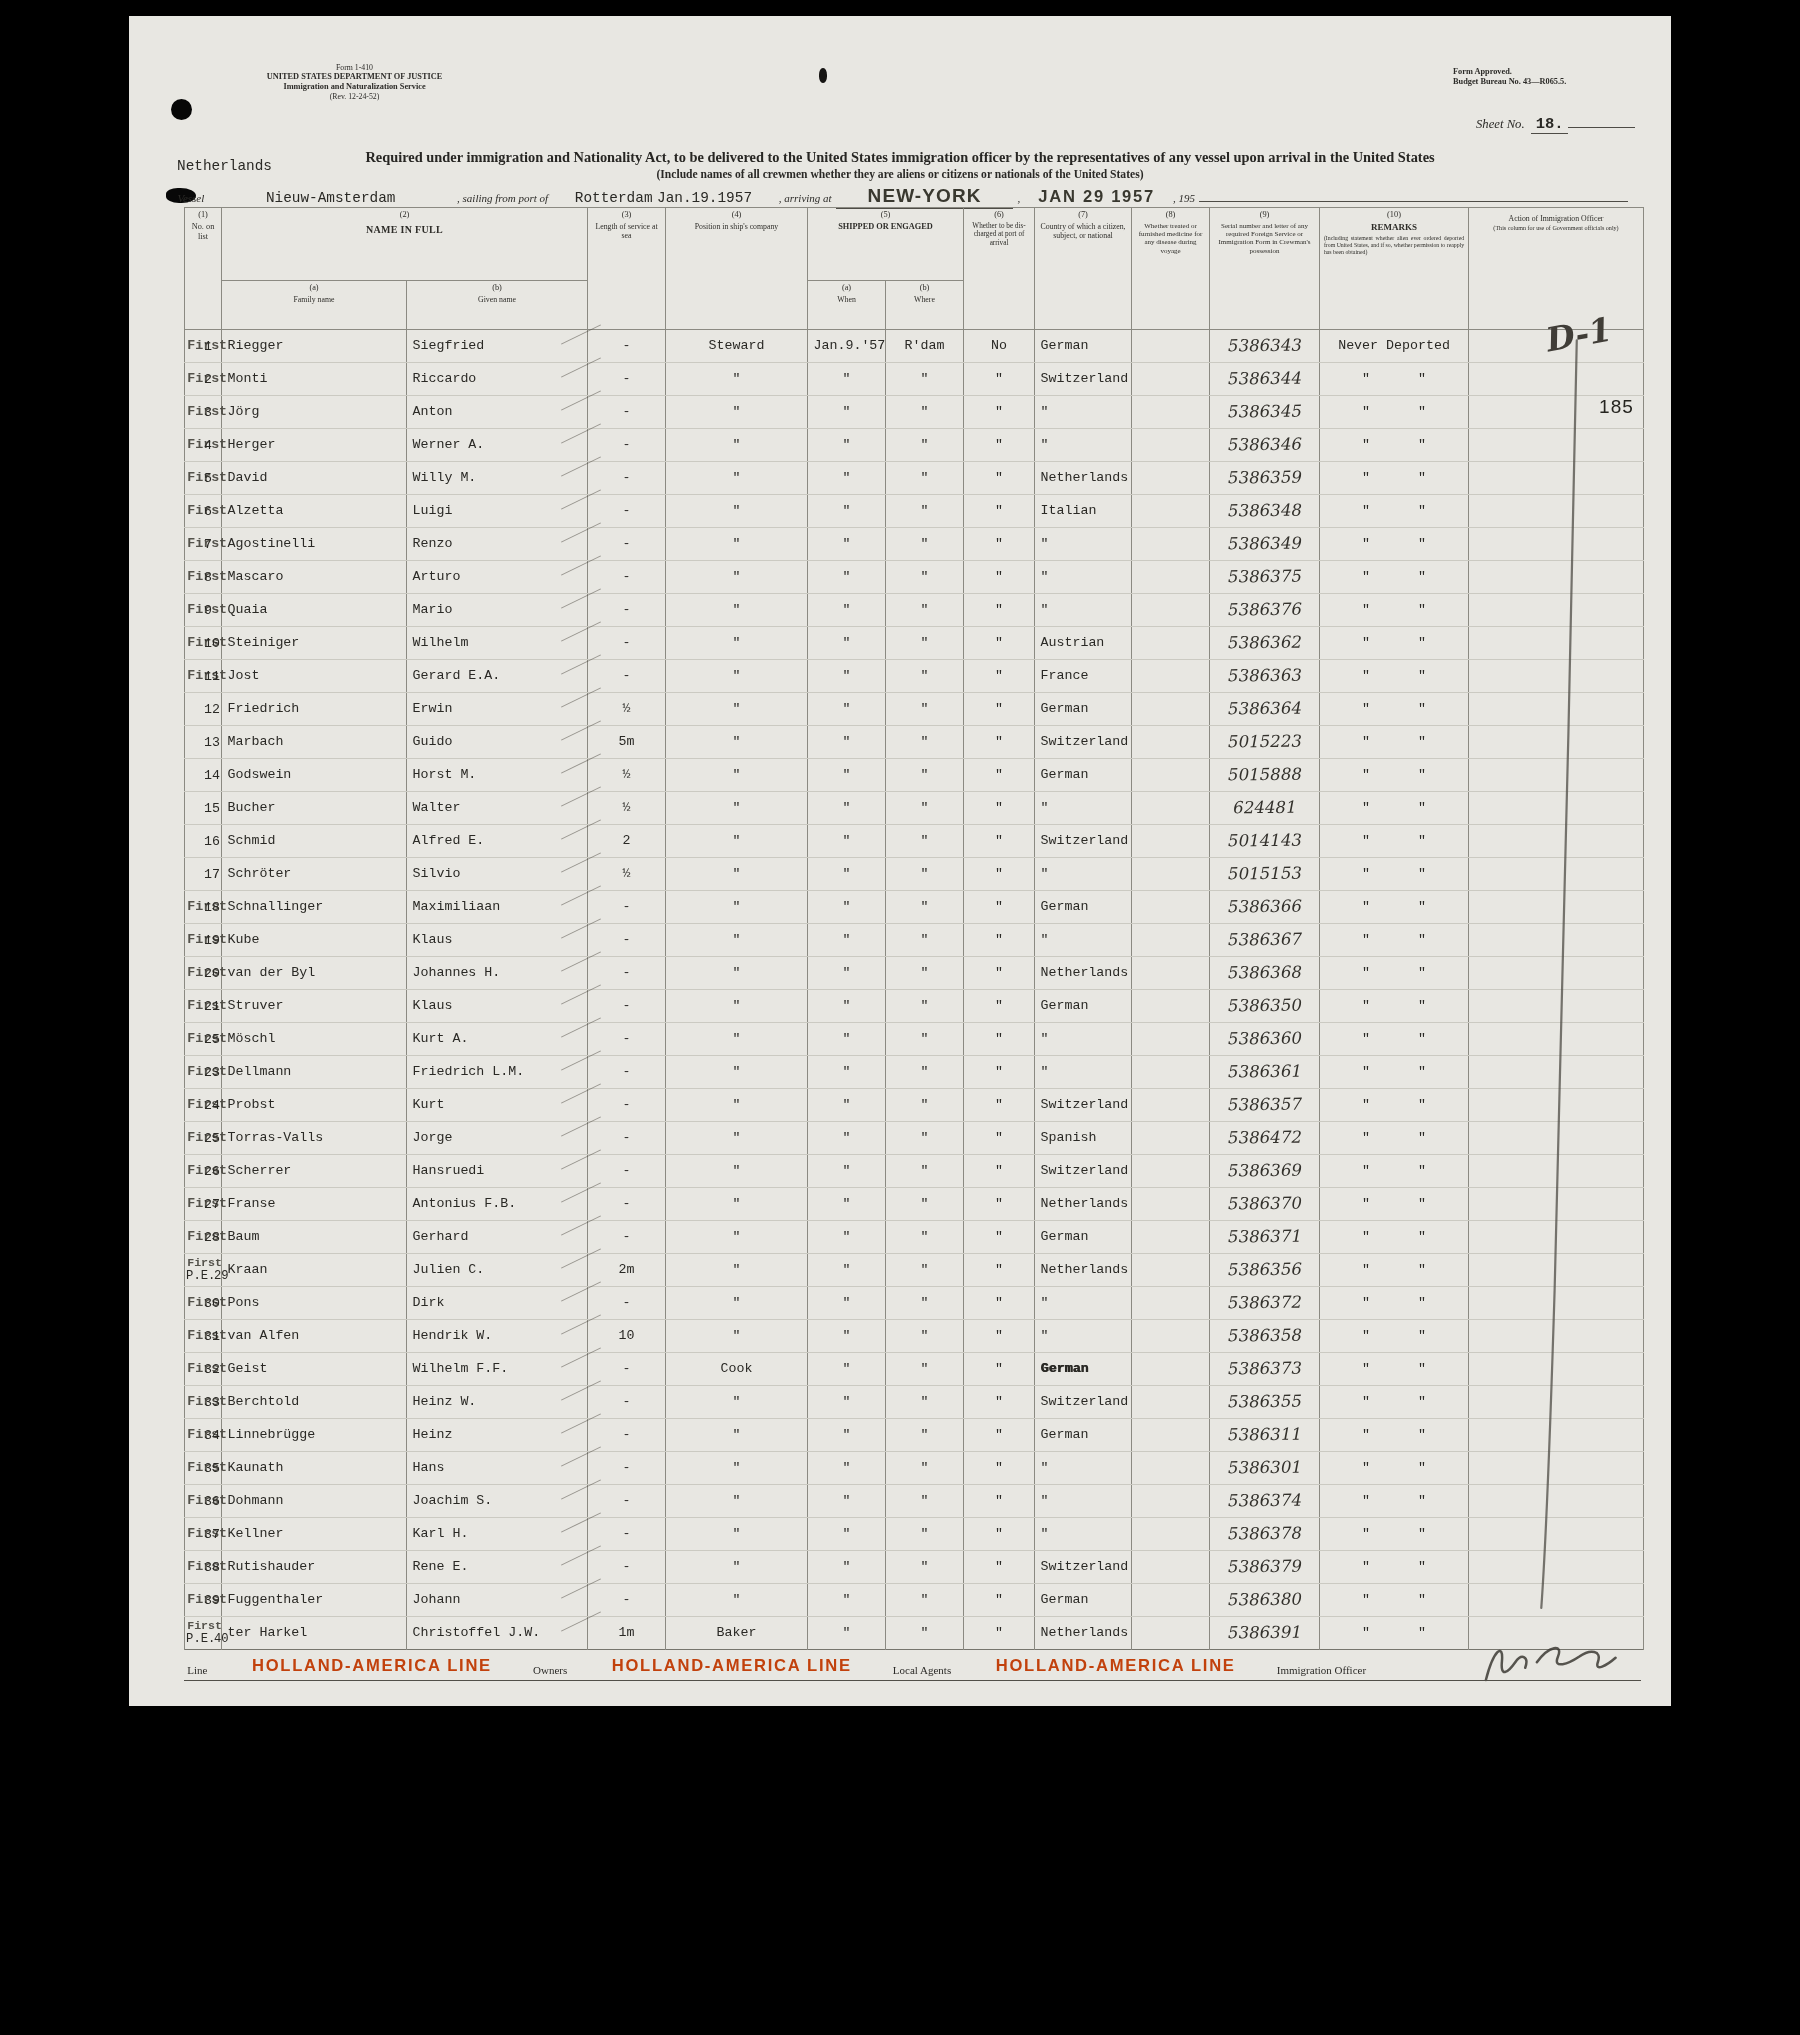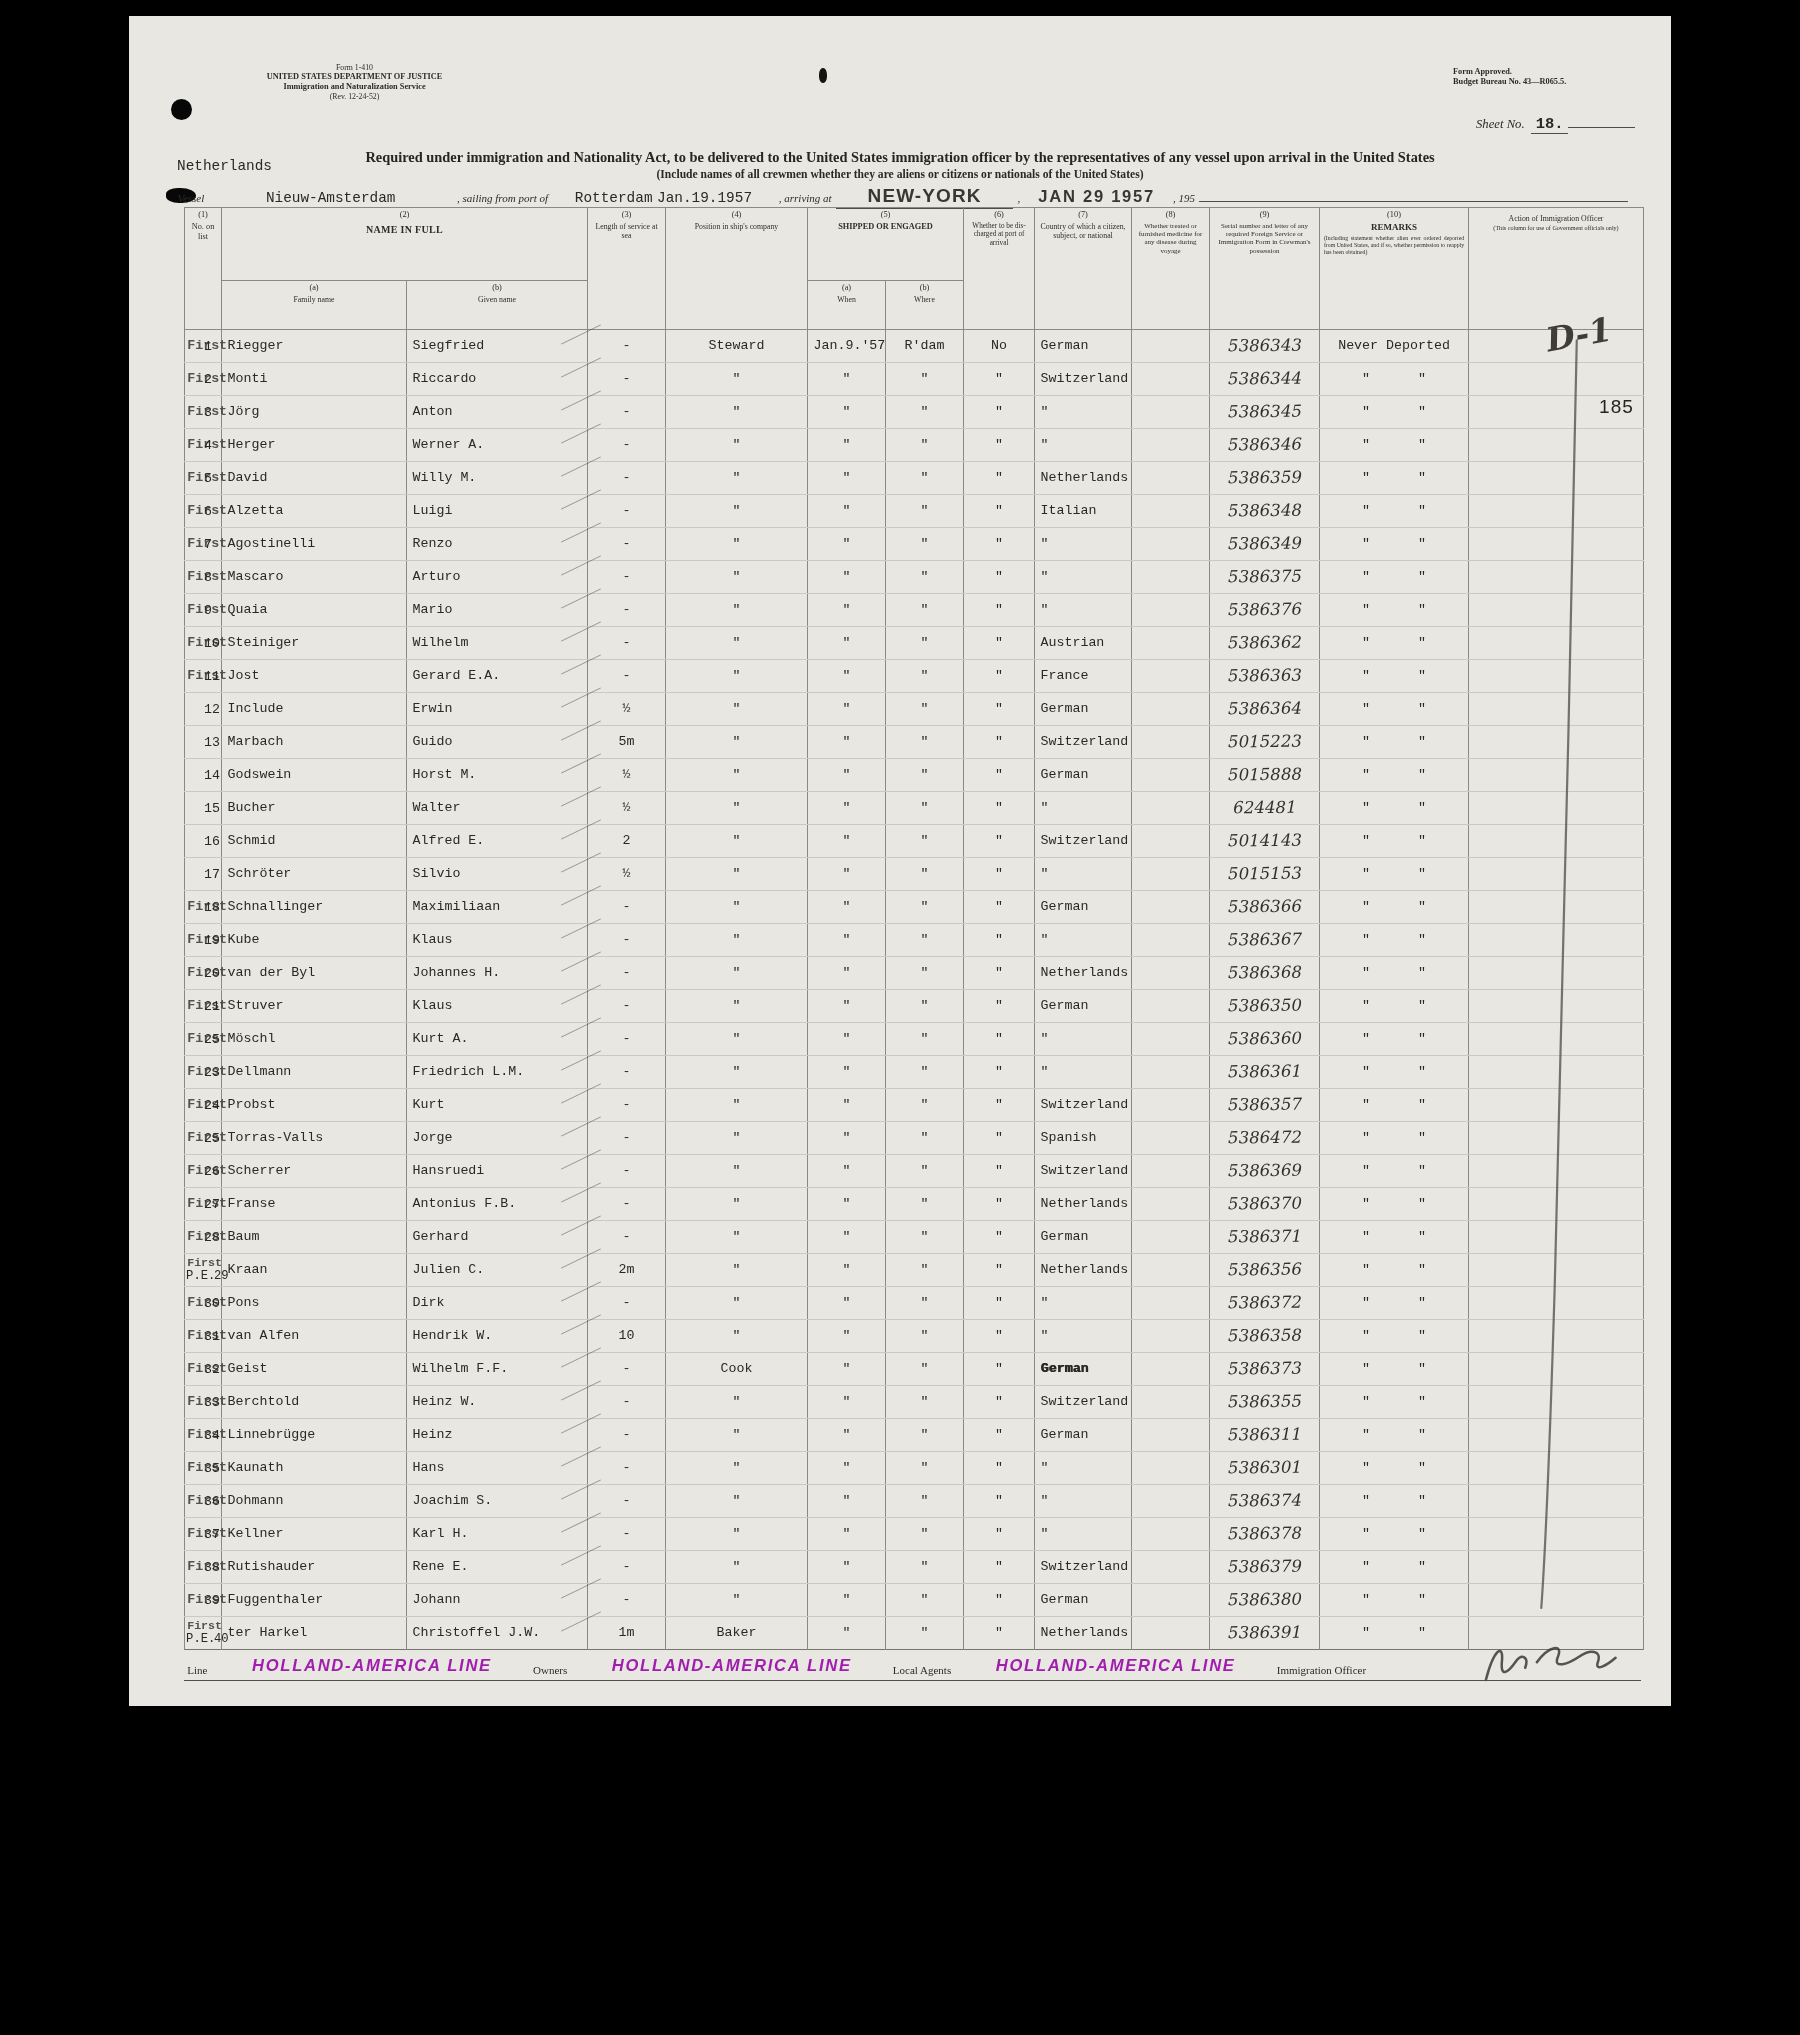--- a/index.html
+++ b/index.html
@@ -72,21 +72,21 @@
 
   
   .page-num{position:absolute;left:1470px;top:380px;font-family:"Liberation Sans",sans-serif;font-size:19px;color:#25241f;letter-spacing:1.1px;}
   .officer-mark{position:absolute;left:1417px;top:299px;font-family:"DejaVu Serif",serif;font-style:italic;font-weight:700;font-size:33px;color:#403d37;transform:rotate(-10deg);}
   .ink{position:absolute;left:0;top:0;pointer-events:none;}
 
   
   .footer{position:absolute;left:55px;top:1636px;width:1457px;display:flex;align-items:flex-end;border-bottom:1.7px solid #514f48;padding-bottom:2.2px;height:29px;}
   .f-label{font-family:"Liberation Serif",serif;font-size:11px;color:#2c2b28;white-space:nowrap;padding:0 6.7px 1.1px 3.3px;}
   .f-seg{flex:1;text-align:center;padding-bottom:1.1px;}
-  .f-stamp{font-family:"Liberation Sans",sans-serif;font-weight:700;font-size:16.6px;letter-spacing:1.7px;color:#a21caf;white-space:nowrap;font-style:italic;}
+  .f-stamp{font-family:"Liberation Sans",sans-serif;font-weight:700;font-size:16.6px;letter-spacing:1.7px;color:#c2410c;white-space:nowrap;}
   .f-sig{flex:.85;}
 </style>
 </head>
 <body>
 
 <div class="page">
 
   <div class="blob1"></div>
   <div class="blob2"></div>
   <div class="blob3"></div>
@@ -419,21 +419,21 @@
       <td class="cell-serial">5386363</td>
       <td class="typed cell-remarks">"      "</td>
       <td class="typed c"></td>
     </tr>
         <tr>
       <td class="cell-no">
         <span class="row-stamp"></span>
 
         <span class="row-num">12</span>
       </td>
-      <td class="typed">Include</td>
+      <td class="typed">Friedrich</td>
       <td class="typed cell-given">Erwin</td>
       <td class="typed c">½</td>
       <td class="typed c">"</td>
       <td class="typed c">"</td>
       <td class="typed c">"</td>
       <td class="typed c">"</td>
       <td class="typed cell-country">German</td>
       <td class="typed c"></td>
       <td class="cell-serial">5386364</td>
       <td class="typed cell-remarks">"      "</td>

